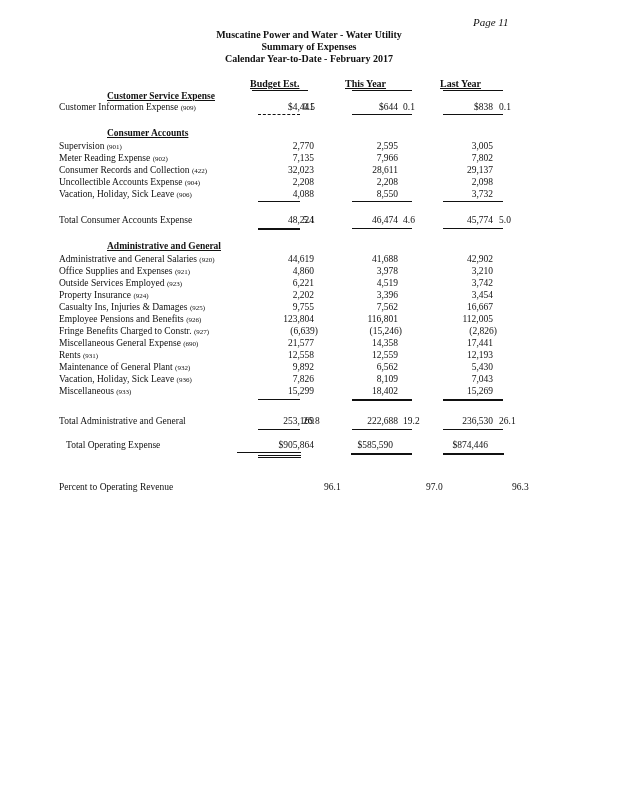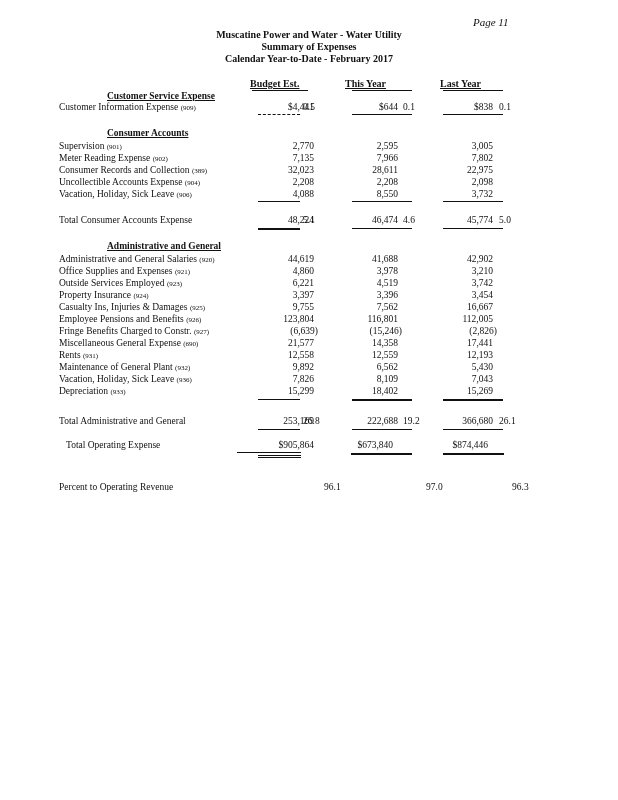--- a/index.html
+++ b/index.html
@@ -60,24 +60,24 @@
   <span class="num c2">2,595</span>
   <span class="num c3">3,005</span>
 </div>
 <div class="row" style="top:153px">
   <span class="label"><span>Meter Reading Expense</span> <span class="acct">(902)</span></span>
   <span class="num c1">7,135</span>
   <span class="num c2">7,966</span>
   <span class="num c3">7,802</span>
 </div>
 <div class="row" style="top:165px">
-  <span class="label"><span>Consumer Records and Collection</span> <span class="acct">(389)</span></span>
+  <span class="label"><span>Consumer Records and Collection</span> <span class="acct">(422)</span></span>
   <span class="num c1">32,023</span>
   <span class="num c2">28,611</span>
-  <span class="num c3">22,975</span>
+  <span class="num c3">29,137</span>
 </div>
 <div class="row" style="top:177px">
   <span class="label"><span>Uncollectible Accounts Expense</span> <span class="acct">(904)</span></span>
   <span class="num c1">2,208</span>
   <span class="num c2">2,208</span>
   <span class="num c3">2,098</span>
 </div>
 <div class="row" style="top:189px">
   <span class="label"><span>Vacation, Holiday, Sick Leave</span> <span class="acct">(906)</span></span>
   <span class="num c1">4,088</span>
@@ -116,21 +116,21 @@
   <span class="num c3">3,210</span>
 </div>
 <div class="row" style="top:278px">
   <span class="label"><span>Outside Services Employed</span> <span class="acct">(923)</span></span>
   <span class="num c1">6,221</span>
   <span class="num c2">4,519</span>
   <span class="num c3">3,742</span>
 </div>
 <div class="row" style="top:290px">
   <span class="label"><span>Property Insurance</span> <span class="acct">(924)</span></span>
-  <span class="num c1">3,397</span>
+  <span class="num c1">2,202</span>
   <span class="num c2">3,396</span>
   <span class="num c3">3,454</span>
 </div>
 <div class="row" style="top:302px">
   <span class="label"><span>Casualty Ins, Injuries &amp; Damages</span> <span class="acct">(925)</span></span>
   <span class="num c1">9,755</span>
   <span class="num c2">7,562</span>
   <span class="num c3">16,667</span>
 </div>
 <div class="row" style="top:314px">
@@ -163,46 +163,46 @@
   <span class="num c2">6,562</span>
   <span class="num c3">5,430</span>
 </div>
 <div class="row" style="top:374px">
   <span class="label"><span>Vacation, Holiday, Sick Leave</span> <span class="acct">(936)</span></span>
   <span class="num c1">7,826</span>
   <span class="num c2">8,109</span>
   <span class="num c3">7,043</span>
 </div>
 <div class="row" style="top:386px">
-  <span class="label"><span>Depreciation</span> <span class="acct">(933)</span></span>
+  <span class="label"><span>Miscellaneous</span> <span class="acct">(933)</span></span>
   <span class="num c1">15,299</span>
   <span class="num c2">18,402</span>
   <span class="num c3">15,269</span>
 </div>
 <div class="line" style="left:258px;top:399px;width:42px"></div>
 <div class="line thick" style="left:352px;top:399px;width:60px"></div>
 <div class="line thick" style="left:443px;top:399px;width:60px"></div>
 
 <div class="row" style="top:416px">
   <span class="label">Total Administrative and General</span>
   <span class="num c1">253,169</span>
   <span class="num p1">26.8</span>
   <span class="num c2">222,688</span>
   <span class="num p2">19.2</span>
-  <span class="num c3">366,680</span>
+  <span class="num c3">236,530</span>
   <span class="num p3">26.1</span>
 </div>
 <div class="line" style="left:258px;top:429px;width:42px"></div>
 <div class="line" style="left:352px;top:429px;width:60px"></div>
 <div class="line" style="left:443px;top:429px;width:60px"></div>
 
 <div class="row" style="top:440px">
   <span class="label" style="left:66px">Total Operating Expense</span>
   <span class="num c1">$905,864</span>
-  <span class="num c2" style="left:335px">$673,840</span>
+  <span class="num c2" style="left:335px">$585,590</span>
   <span class="num c3" style="left:425px">$874,446</span>
 </div>
 <div class="line" style="left:237px;top:452px;width:64px"></div>
 <div class="line dbl" style="left:258px;top:455px;width:43px"></div>
 <div class="line thick" style="left:351px;top:453px;width:61px"></div>
 <div class="line thick" style="left:443px;top:453px;width:61px"></div>
 
 <div class="row" style="top:482px">
   <span class="label">Percent to Operating Revenue</span>
   <span class="num p1" style="left:324px">96.1</span>

